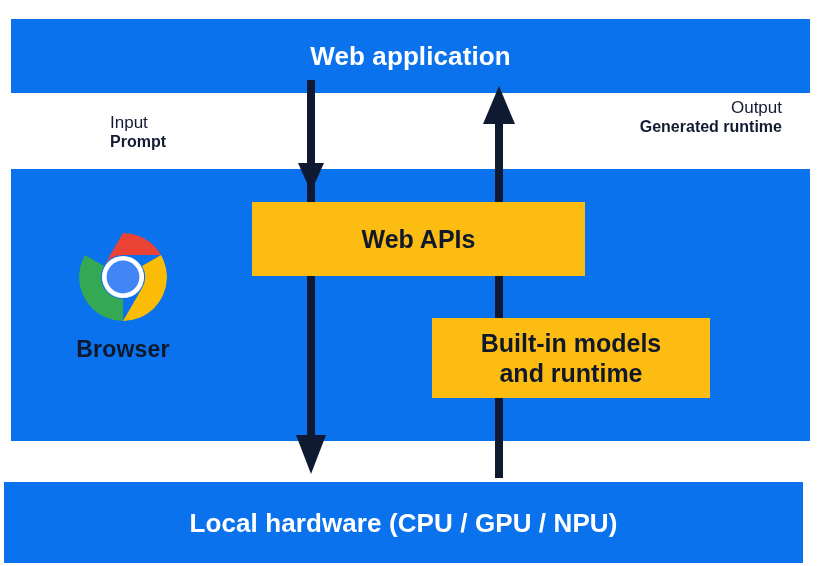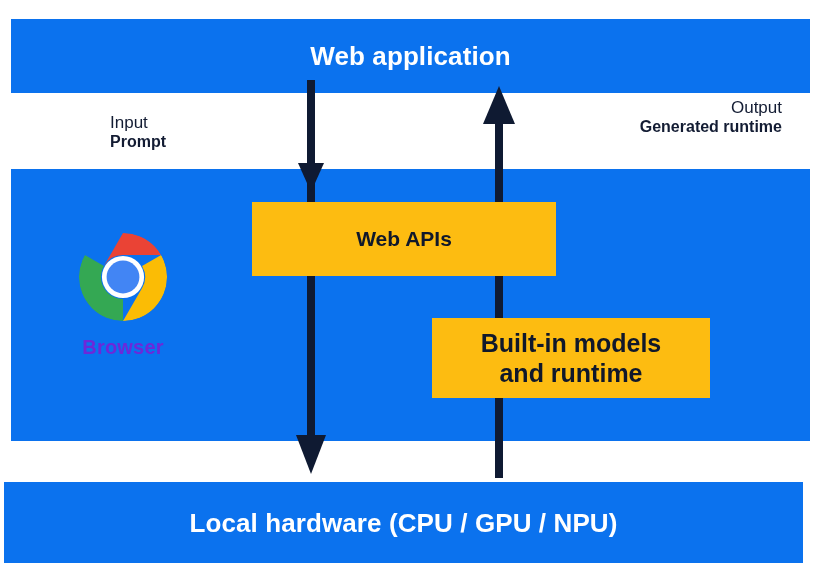--- a/index.html
+++ b/index.html
@@ -113,23 +113,23 @@
     align-items: center;
     justify-content: center;
     text-align: center;
     color: #10182B;
     font-weight: bold;
     z-index: 5;
   }
   #web-apis-box {
     left: 252px;
     top: 202px;
-    width: 304px;
+    width: 333px;
     height: 74px;
-    font-size: 21px;
+    font-size: 25px;
   }
   #builtin-box {
     left: 432px;
     top: 318px;
     width: 278px;
     height: 80px;
     font-size: 25px;
     line-height: 1.22;
     text-align: center;
   }
@@ -144,23 +144,23 @@
   }
   #chrome-icon {
     display: block;
     margin: 0 auto;
     width: 90px;
     height: 90px;
   }
   #browser-caption {
     display: block;
     margin-top: 14px;
-    color: #6d28d9;
-    font-weight: bold;
-    font-size: 20px;
+    color: #0f172a;
+    font-weight: bold;
+    font-size: 23px;
     letter-spacing: 0.2px;
   }
 </style>
 </head>
 <body>
 
 <div id="canvas">
 
   <div class="band" id="top-band">
     <div class="band-title">Web application</div>

